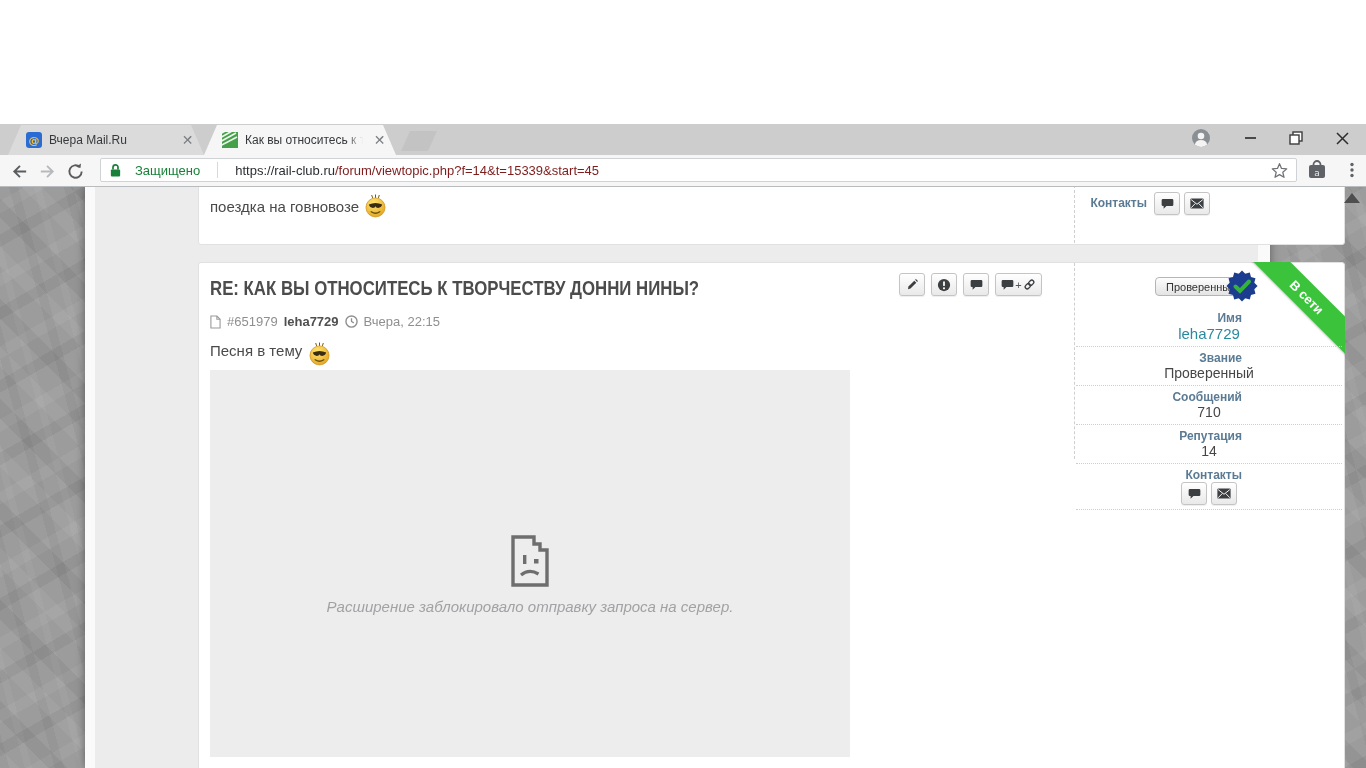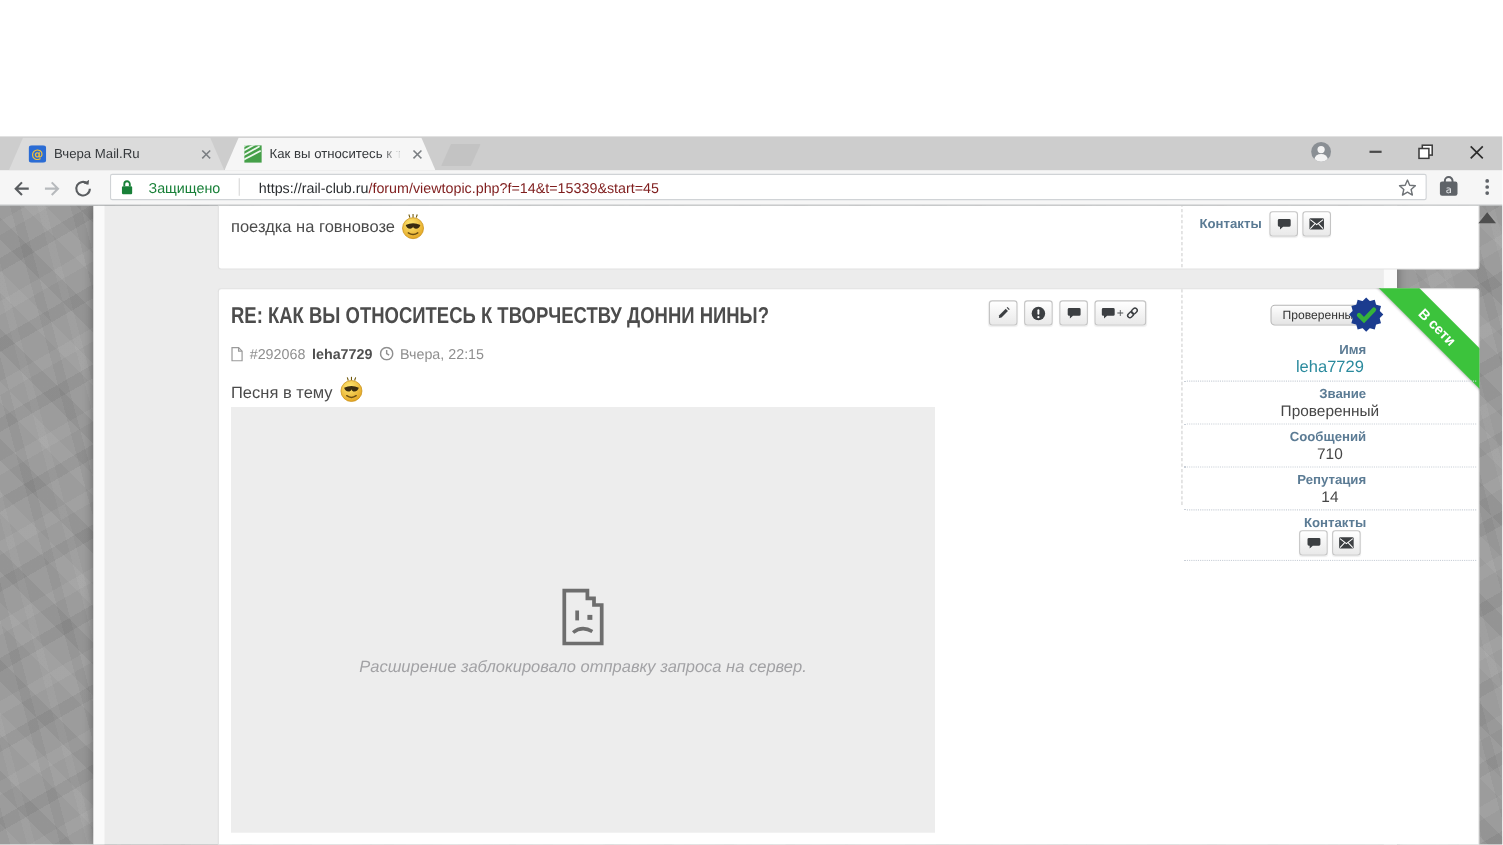--- a/index.html
+++ b/index.html
@@ -62,21 +62,21 @@
           box-shadow:0 1px 1px rgba(0,0,0,.07);box-sizing:border-box;}
   .btn-w{width:47px;gap:1px;}
 
   .flexrow{display:flex;align-items:center;}
 
   .post-title{position:absolute;left:11px;top:13px;font-size:21px;font-weight:bold;color:#4c4c4c;
         white-space:nowrap;transform:scaleX(.8);transform-origin:0 50%;letter-spacing:0;}
   .meta{position:absolute;left:11px;top:51px;display:flex;align-items:center;gap:6px;
         font-size:13px;color:#8f8f8f;}
   .meta .author{font-weight:bold;color:#4f4f4f;}
-  .bodyline{position:absolute;left:11px;top:79px;display:flex;align-items:flex-end;gap:7px;
+  .bodyline{position:absolute;left:11px;top:79px;display:flex;align-items:flex-start;gap:7px;
         font-size:15px;color:#4a4a4a;}
   .p1-text{position:absolute;left:11px;top:9px;display:flex;align-items:center;gap:6px;
         font-size:15px;color:#4a4a4a;}
 
   .embed{position:absolute;left:11px;top:107px;width:640px;height:387px;background:#ededed;}
   .broken{position:absolute;left:50%;transform:translateX(-50%);top:164px;}
   .blocked-msg{position:absolute;top:228px;width:100%;text-align:center;font-size:15px;color:#a2a2a5;font-style:italic;}
 
   .ribbon-wrap{position:absolute;top:-1px;right:-1px;width:106px;height:106px;overflow:hidden;}
   .ribbon{position:absolute;top:22px;right:-38px;width:152px;height:26px;background:#3cc33c;
@@ -273,21 +273,21 @@
               </g>
             </svg>
           </span>
         </div>
 
         <div class="meta">
           <svg width="11" height="14" viewBox="0 0 12 15">
             <path d="M1 1 h6.5 L11 4.5 V14 H1 Z" fill="#fff" stroke="#9a9a9a" stroke-width="1.2"></path>
             <path d="M7.5 1 V4.5 H11" fill="none" stroke="#9a9a9a" stroke-width="1.2"></path>
           </svg>
-          <span>#292068</span>
+          <span>#651979</span>
           <span class="author">leha7729</span>
           <svg width="13" height="13" viewBox="0 0 14 14">
             <circle cx="7" cy="7" r="6" fill="none" stroke="#8f8f8f" stroke-width="1.5"></circle>
             <path d="M7 3.5 V7 L9.5 8.5" stroke="#8f8f8f" stroke-width="1.4" fill="none"></path>
           </svg>
           <span>Вчера, 22:15</span>
         </div>
 
         <div class="bodyline">
           <span>Песня в тему</span>

